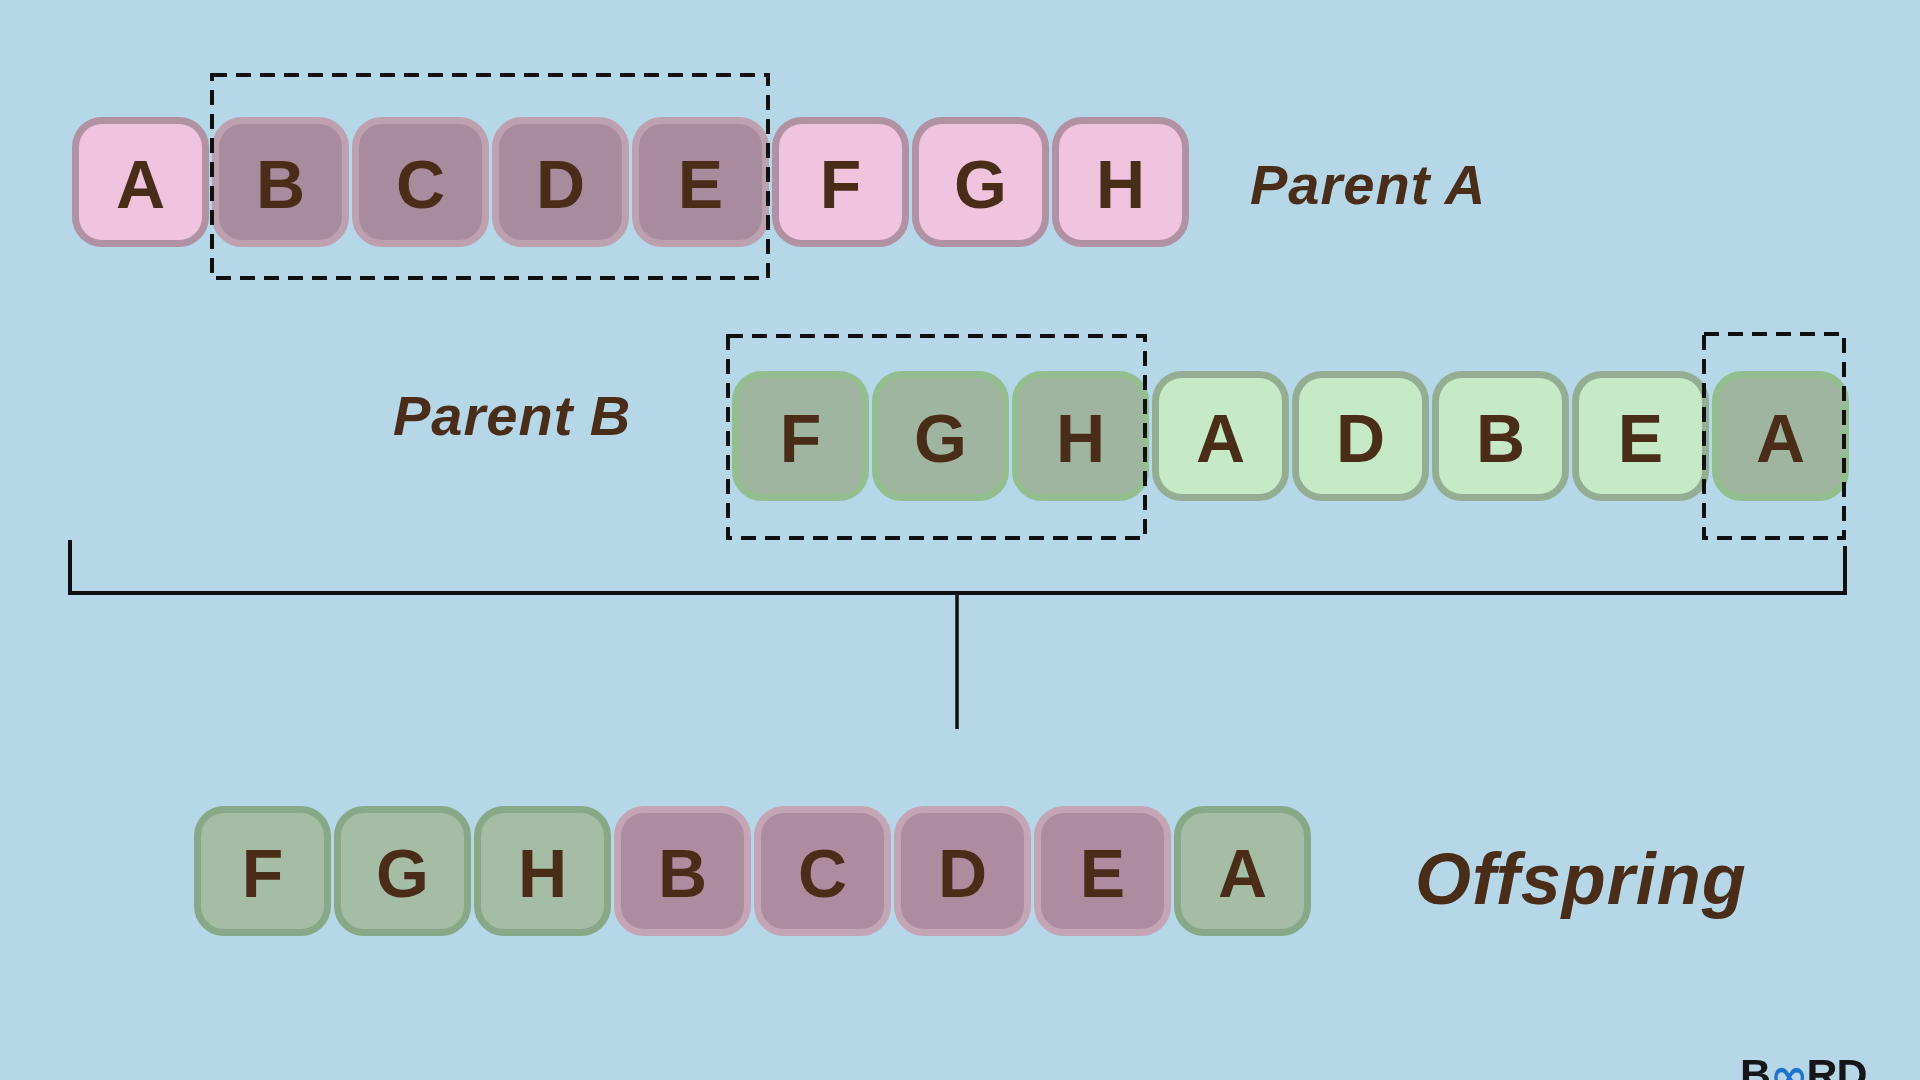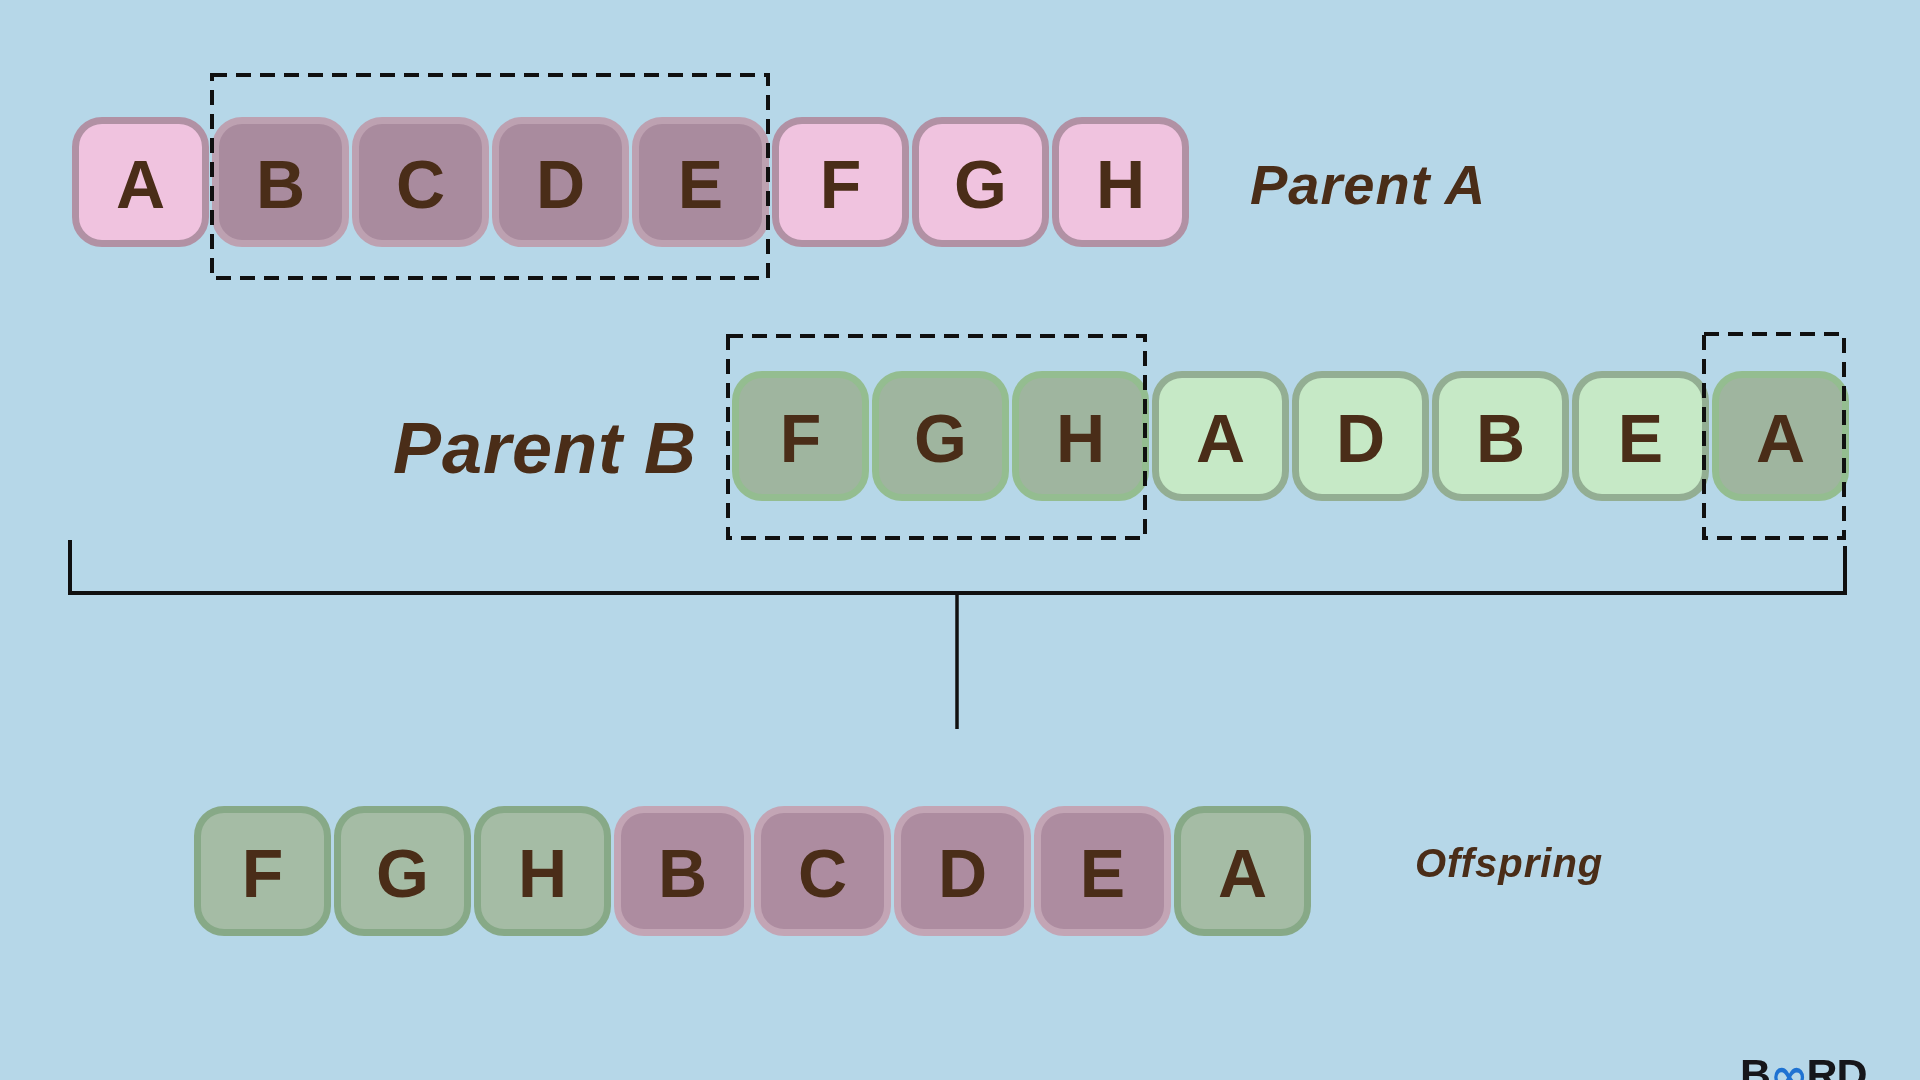--- a/index.html
+++ b/index.html
@@ -27,22 +27,22 @@
     transform:translateY(2px);
   }
   
   .row-label{
     position:absolute;font-weight:700;font-style:italic;
     color:var(--ink,#4a2d18);line-height:1;white-space:nowrap;
     letter-spacing:1px;
     text-align:center;
   }
   .label-parent-a{left:1250px;top:157px;font-size:56px;}
-  .label-parent-b{left:393px;top:412px;font-size:72px;}
-  .label-offspring{left:1415px;top:843px;font-size:40px;}
+  .label-parent-b{left:393px;top:388px;font-size:56px;}
+  .label-offspring{left:1415px;top:843px;font-size:72px;}
   
   .overlay{
     position:absolute;left:0;top:0;width:1920px;height:1080px;
     pointer-events:none;z-index:5;
   }
   
   .logo{
     position:absolute;left:1740px;top:1012px;
     font-size:43px;font-weight:800;line-height:1;
     letter-spacing:-1px;color:var(--logo-dark,#16161a);

